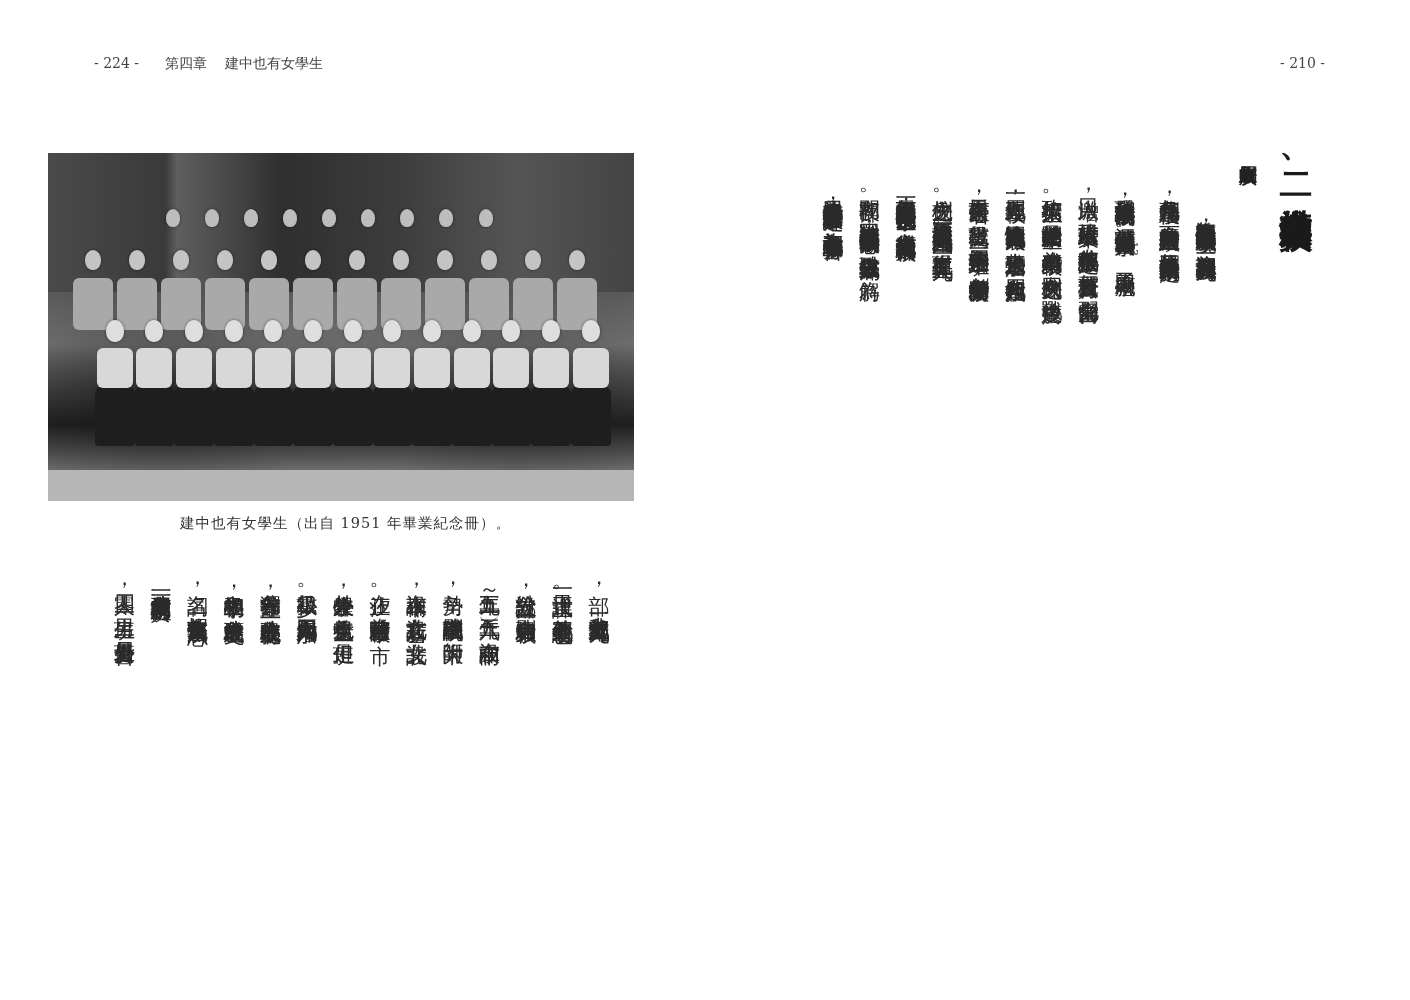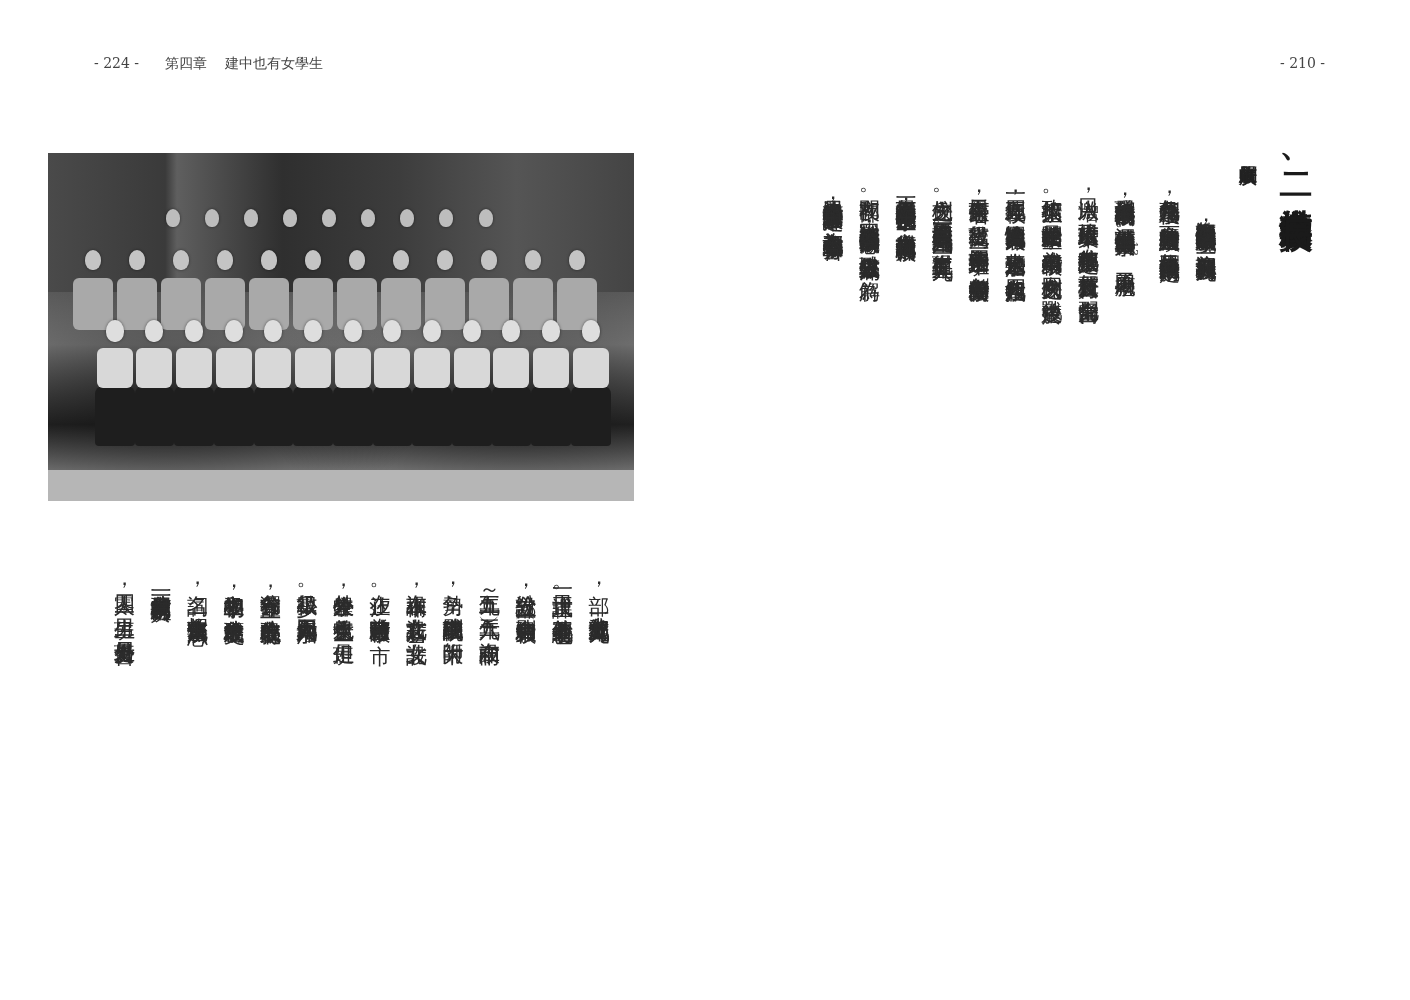--- a/index.html
+++ b/index.html
@@ -234,20 +234,21 @@
         <span></span>
         <span></span>
         <span></span>
         <span></span>
         <span></span>
         <span></span>
       </div>
     <div class="ground"></div>
   </div>
 
+  <div class="caption">建中也有女學生（出自 1951 年畢業紀念冊）。</div>
 
   <div class="vtext v-body left-body">
     <p>部，中和分部成立於一九五五年九月二</p>
     <p>十一日正式上課。其他臺北五省中也紛</p>
     <p>紛設立分部，建中則負責中和分校（一</p>
     <p>九五五年～一九六三年），設在中和南</p>
     <p>勢角，成功中學則設在桃園，師大附中</p>
     <p>設在木柵，北一女設在新店，北二女設</p>
     <p>在汐止。當時建中中和分校除市區、市</p>
     <p>外學生兼收外，也兼收男女生，但是班</p>

